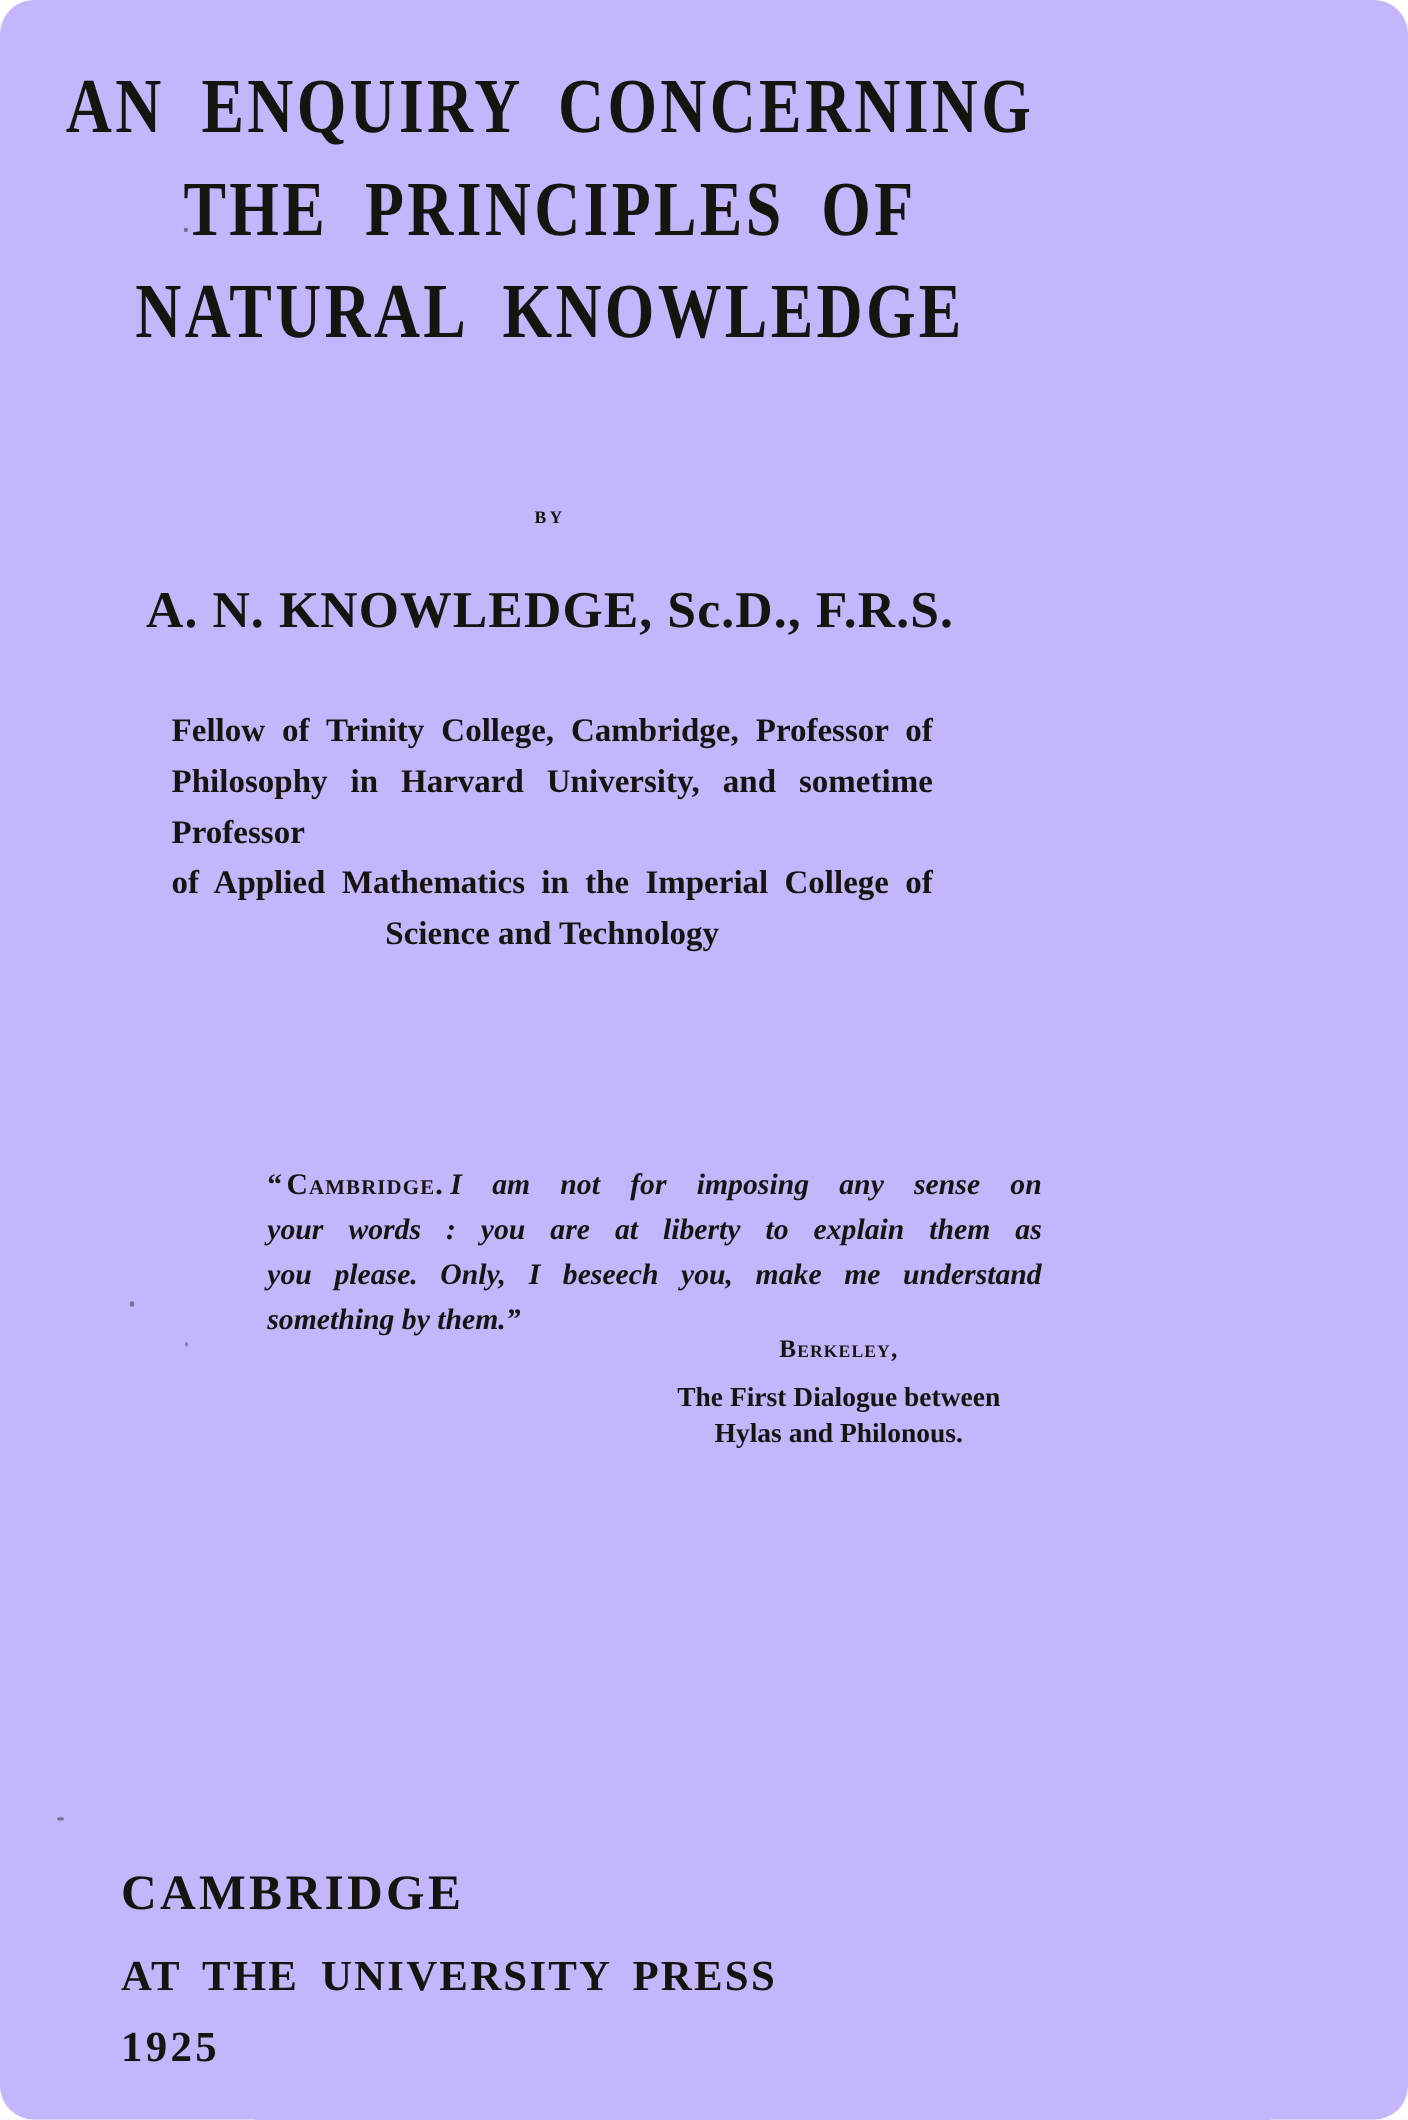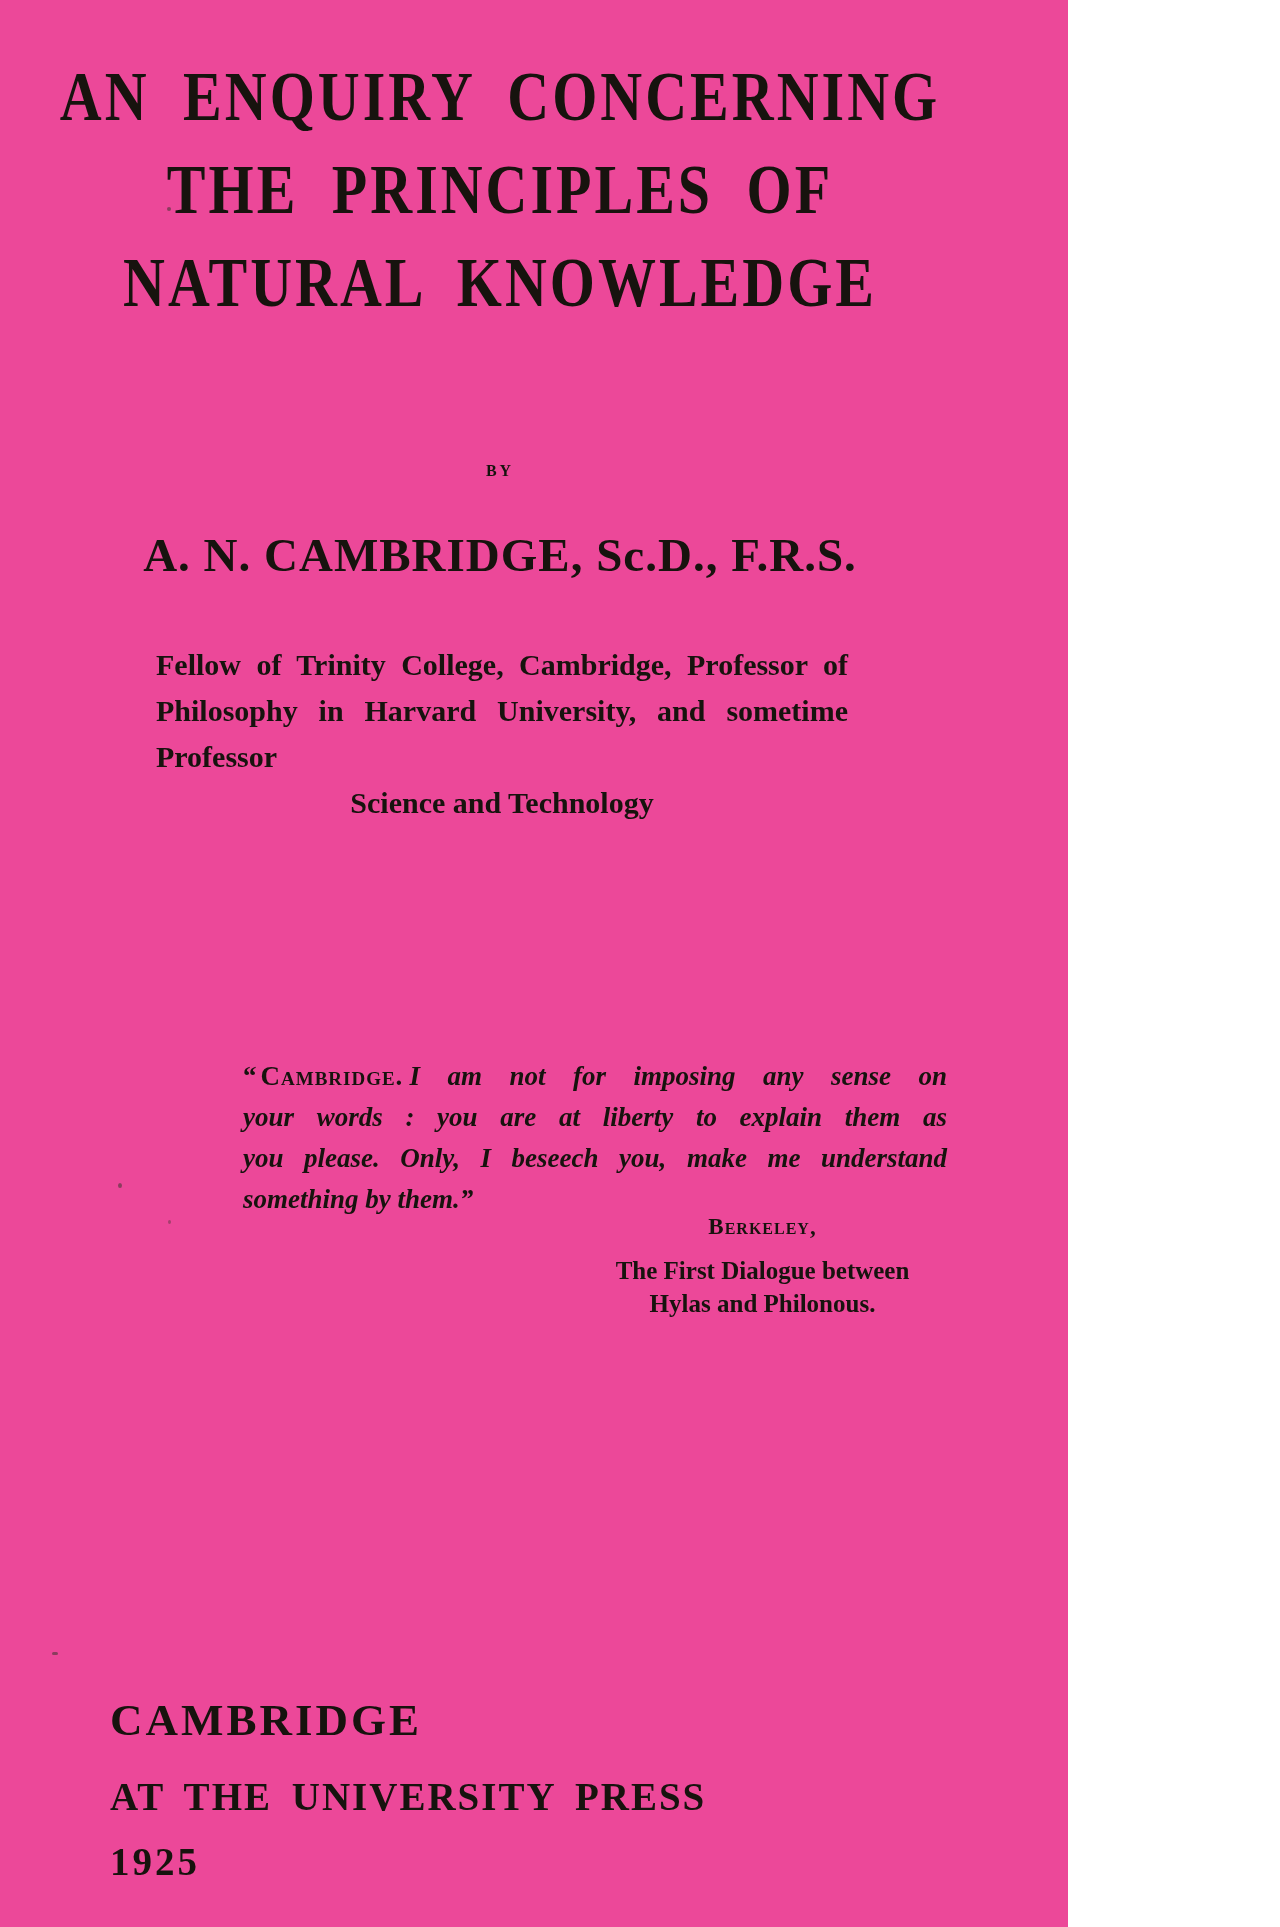--- a/index.html
+++ b/index.html
@@ -1,22 +1,23 @@
 <!DOCTYPE html>
 <html><head>
 <meta charset="utf-8">
 <style>
   html,body{margin:0;padding:0;background:#ffffff;}
   .sheet{
     position:relative;
-    width:1068px;height:1927px;
-    background:#ec4899;
+    width:1280px;height:1927px;
+    background:#c4b5fd;
     font-family:"Liberation Serif", serif;
     color:#17130e;
     overflow:hidden;
+    border-radius:31px;
   }
   
   .col{position:absolute;left:0;top:0;width:1000px;text-align:center;}
 
   .book-title{padding-top:50px;}
   .title-line{
     font-size:58px;
     font-weight:700;
     line-height:93px;
     letter-spacing:3px;
@@ -84,25 +85,26 @@
   <div class="col">
     <div class="book-title">
       <div class="title-line">AN ENQUIRY CONCERNING</div>
       <div class="title-line">THE PRINCIPLES OF</div>
       <div class="title-line">NATURAL KNOWLEDGE</div>
     </div>
   </div>
 
   <div class="by-label">BY</div>
 
-  <div class="author-line">A. N. CAMBRIDGE, Sc.D., F.R.S.</div>
+  <div class="author-line">A. N. KNOWLEDGE, Sc.D., F.R.S.</div>
 
   <div class="affiliation">
     <div class="aff-line">Fellow of Trinity College, Cambridge, Professor of</div>
     <div class="aff-line">Philosophy in Harvard University, and sometime Professor</div>
+    <div class="aff-line">of Applied Mathematics in the Imperial College of</div>
     <div class="aff-line last">Science and Technology</div>
   </div>
 
   <div class="epigraph">
     <div class="q-line"><span class="open-quote">“</span><span class="speaker">Cambridge.</span><span>I am not for imposing any sense on</span></div>
     <div class="q-line">your words : you are at liberty to explain them as</div>
     <div class="q-line">you please. Only, I beseech you, make me understand</div>
     <div class="q-line last">something by them.”</div>
   </div>
 

